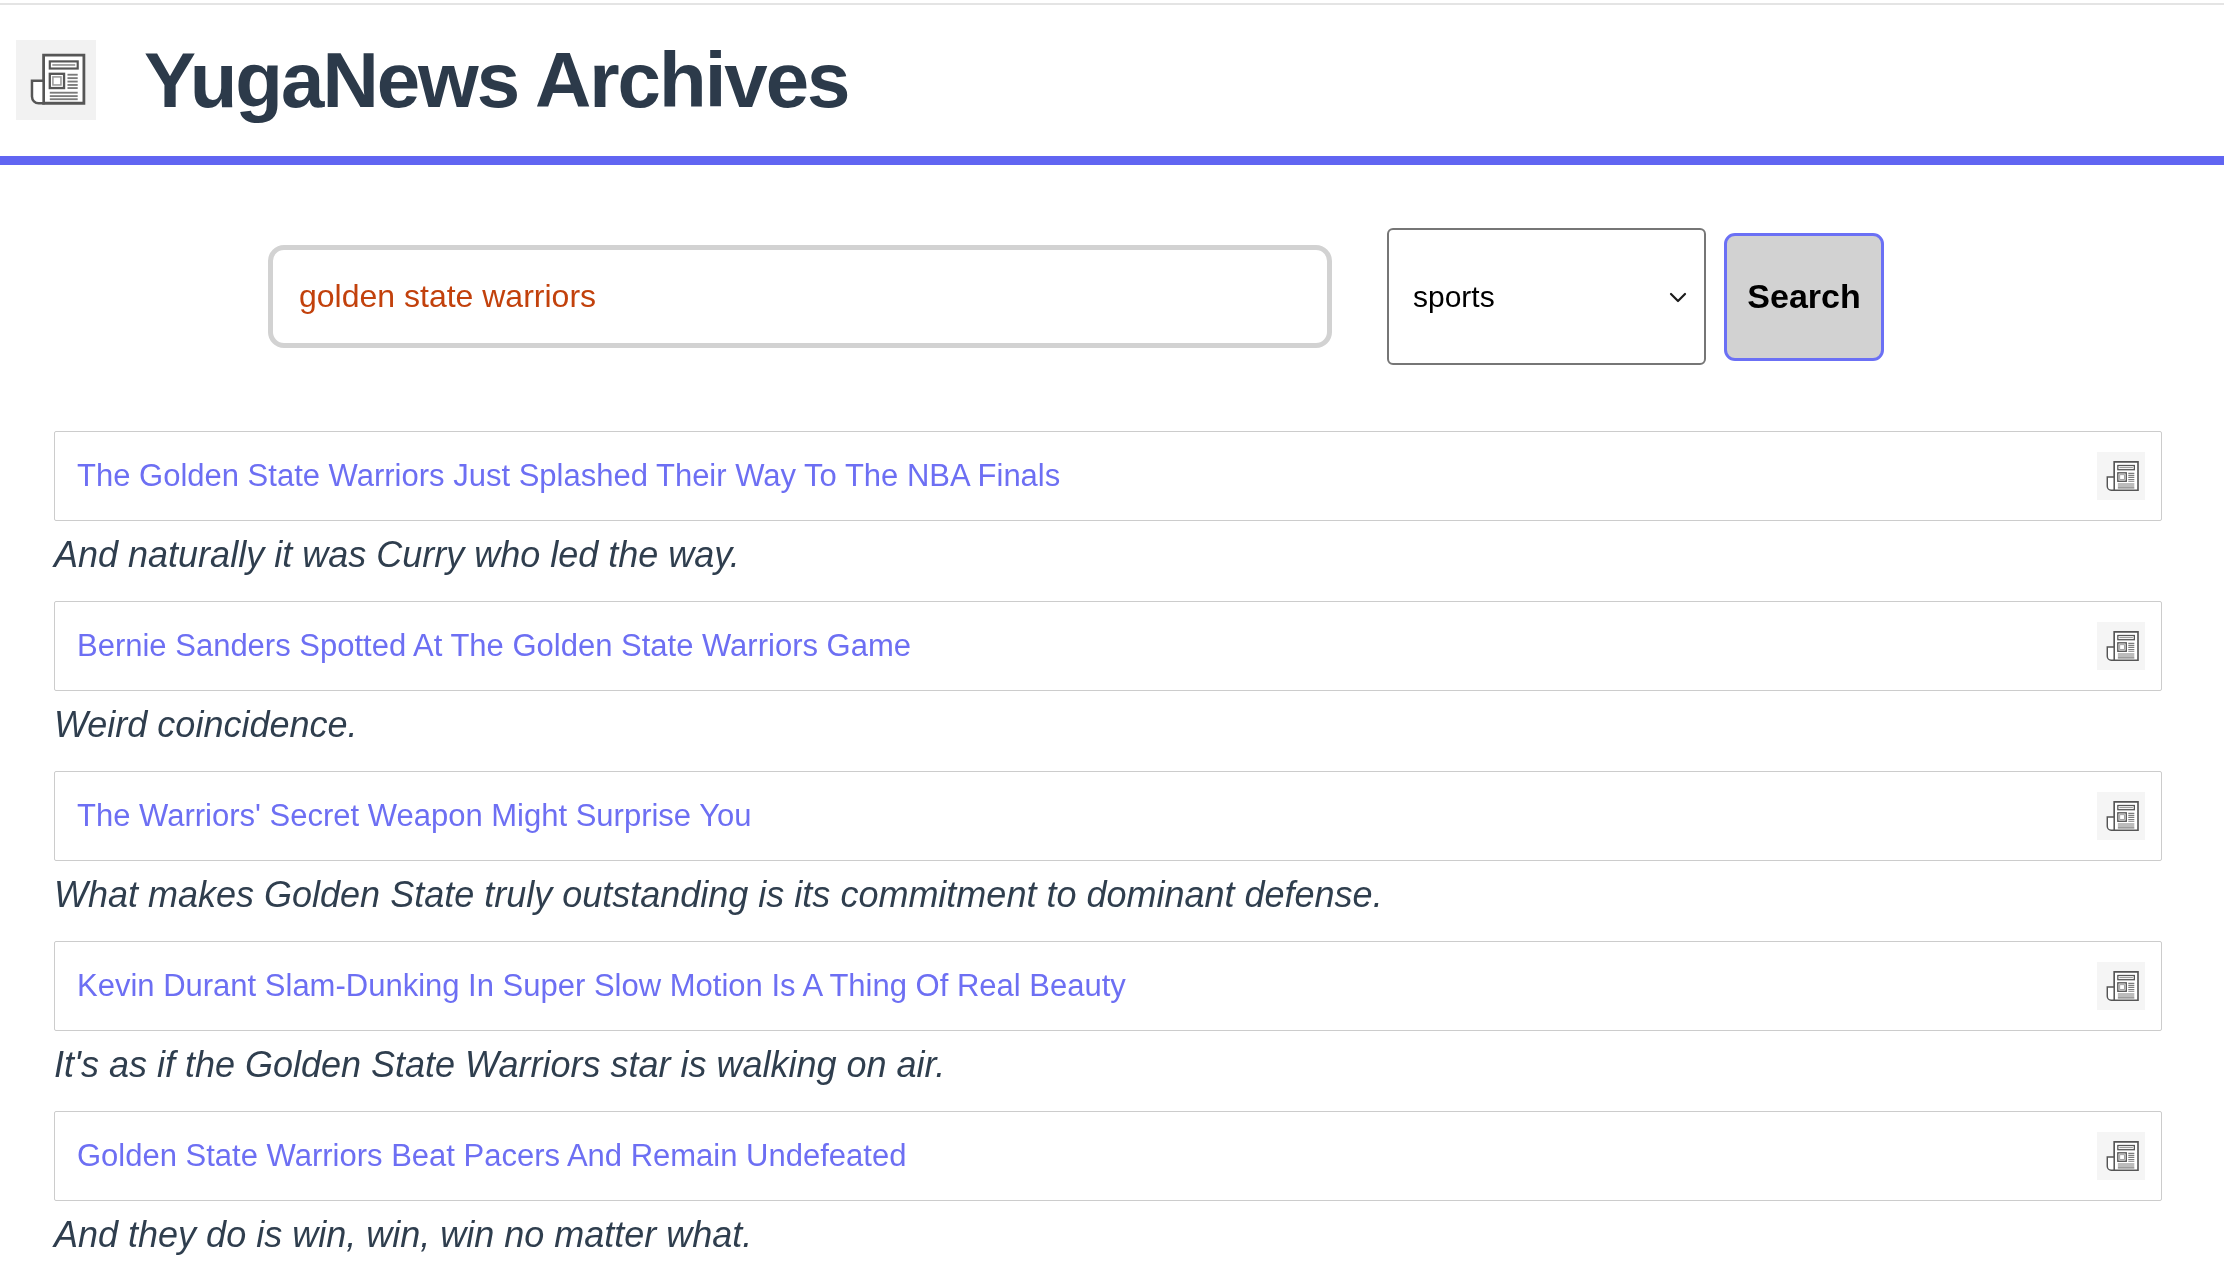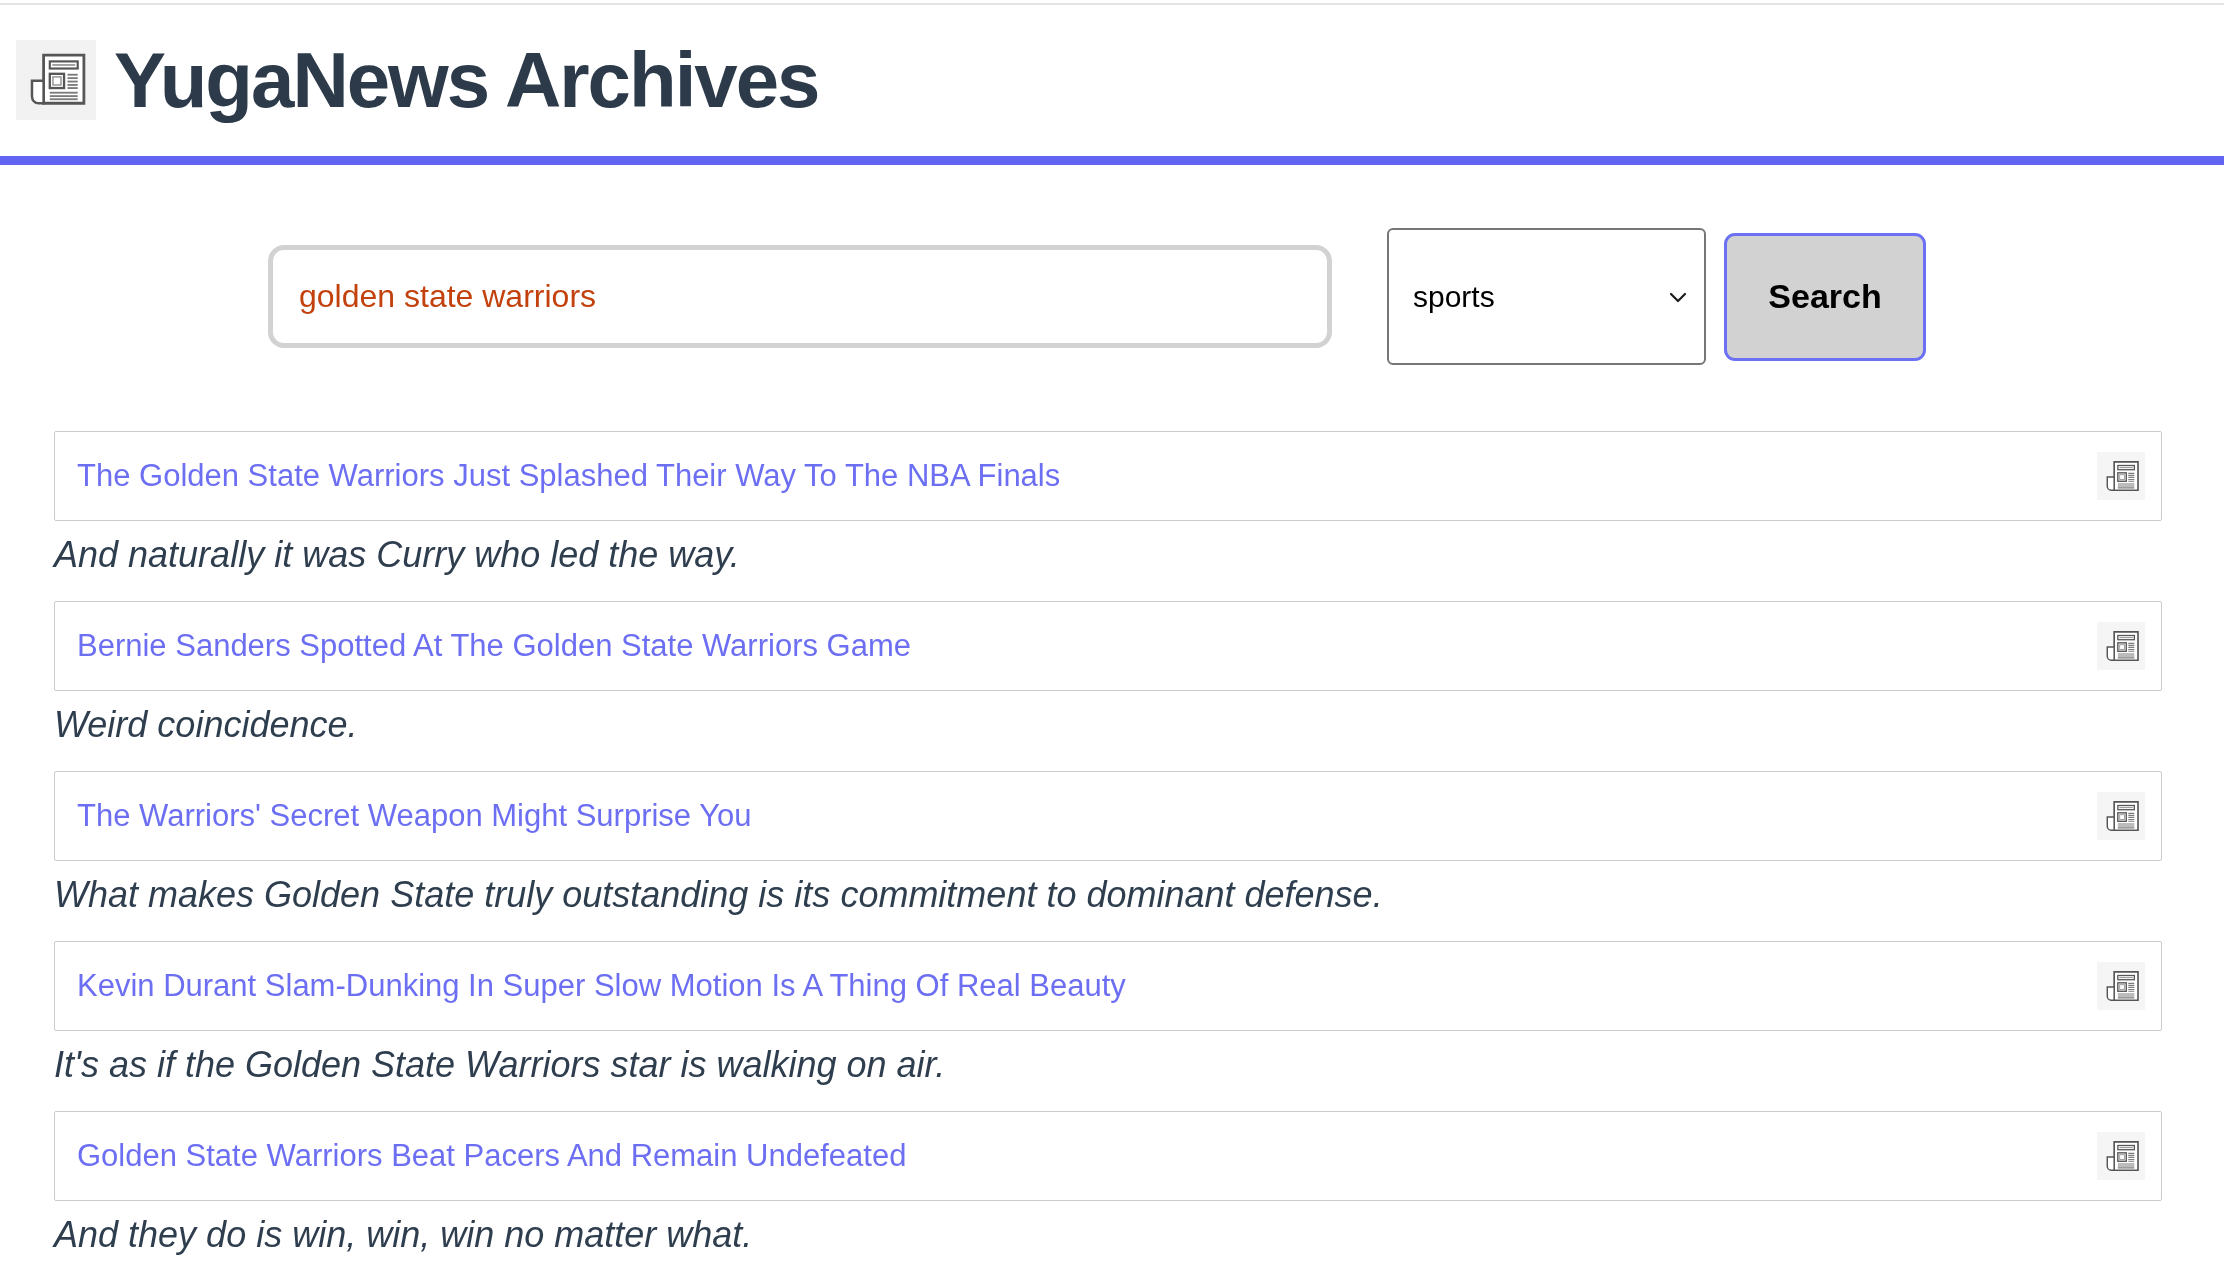--- a/index.html
+++ b/index.html
@@ -19,20 +19,21 @@
     top: 3px; left: 0; right: 0;
     height: 2px;
     background: #e4e4e4;
   }
 
   
   .header {
     display: flex;
     align-items: center;
     padding: 40px 0 0 16px;
+    gap: 30px;
   }
   .logo-box {
     width: 80px; height: 80px;
     background: #f2f2f2;
     display: flex;
     align-items: center;
     justify-content: center;
     flex: 0 0 auto;
   }
   .site-title {
@@ -91,21 +92,21 @@
   .chevron {
     position: absolute;
     right: 14px;
     top: 50%;
     transform: translateY(-50%);
     pointer-events: none;
     display: flex;
   }
   .search-button {
     margin-left: 18px;
-    width: 202px;
+    width: 160px;
     height: 128px;
     background: #d2d2d2;
     border: 3px solid #6b70f5;
     border-radius: 11px;
     font-size: 34px;
     font-weight: bold;
     font-family: "Liberation Sans", sans-serif;
     color: #000;
     cursor: pointer;
   }

